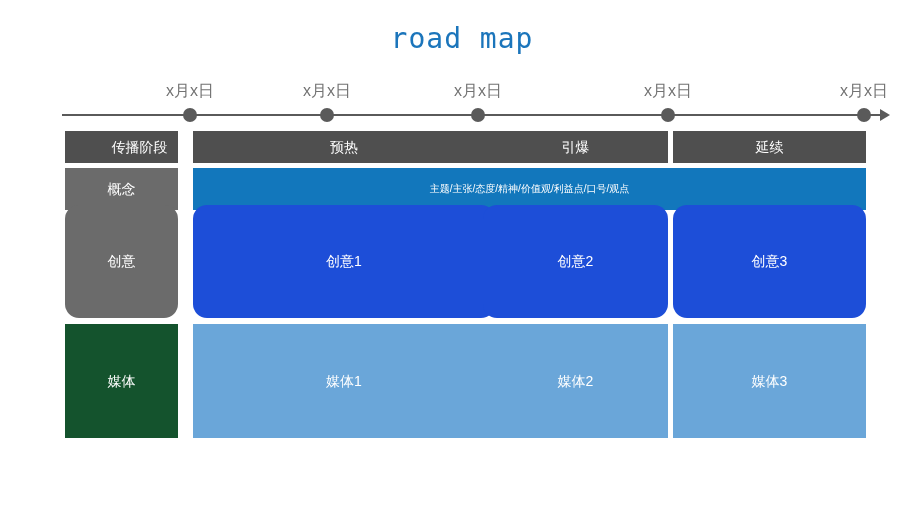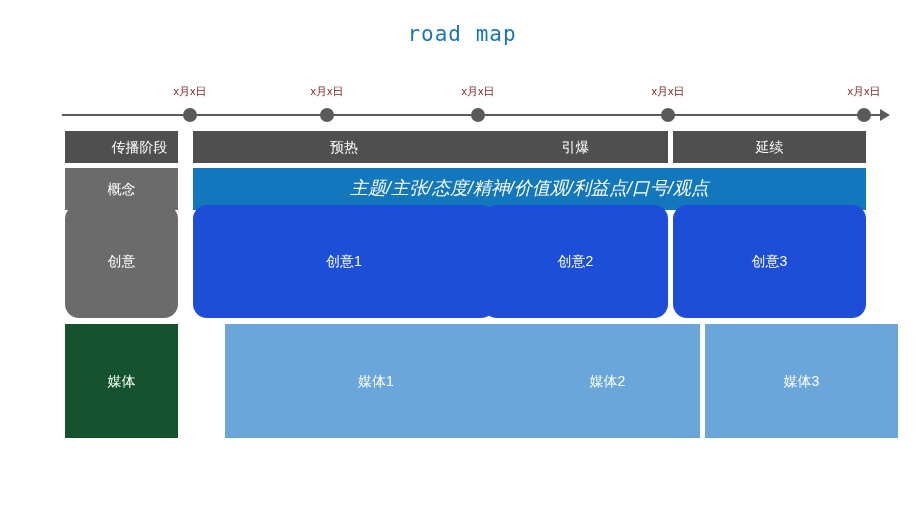--- a/index.html
+++ b/index.html
@@ -17,21 +17,21 @@
   }
 
   
   .title {
     position: absolute;
     left: 0;
     top: 22px;
     width: 924px;
     text-align: center;
     font-family: "DejaVu Sans Mono", "Liberation Mono", monospace;
-    font-size: 21px;
+    font-size: 28px;
     letter-spacing: 1px;
     color: #1b75bb;
     font-weight: 400;
     white-space: pre;
   }
 
   
   .timeline {
     position: absolute;
     left: 0;
@@ -58,22 +58,22 @@
     border-left: 10px solid #5a5a5a;
   }
   .tl-node {
     position: absolute;
     top: 0;
     width: 120px;
     margin-left: -60px;
     text-align: center;
   }
   .tl-label {
-    font-size: 11px;
-    color: #7f1d1d;
+    font-size: 16px;
+    color: #737373;
     line-height: 14px;
     white-space: nowrap;
   }
   .tl-dot {
     position: absolute;
     left: 50%;
     top: 24px;
     margin-left: -7px;
     width: 14px;
     height: 14px;
@@ -98,34 +98,34 @@
     text-align: center;
     box-sizing: border-box;
     white-space: nowrap;
   }
   .cell-label-dark  { background: #4f4f4f; padding-left: 36px; }
   .cell-label-mid   { background: #6b6b6b; }
   .cell-label-light { background: #14532d; }
   .cell-stage       { background: #4f4f4f; }
   .cell-concept     { background: #1277bc; }
   .cell-idea        { background: #1d4ed8; }
-  .cell-media       { background: #6aa6d9; margin-left: 32px; }
+  .cell-media       { background: #6aa6d9; }
 
   .r-stage   { top: 0px;   height: 32px; }
   .r-concept { top: 37px;  height: 42px; }
   .r-idea    { top: 74px;  height: 113px; border-radius: 14px; }
   .r-media   { top: 193px; height: 114px; }
 
   .c-label { left: 0px;   width: 113px; }
   .c1      { left: 128px; width: 302px; }
   .c2      { left: 418px; width: 185px; }
   .c3      { left: 608px; width: 193px; }
   .c-full  { left: 128px; width: 673px; }
 
-  .cell-concept { font-size: 18px; font-style: italic; }
+  .cell-concept { font-size: 10px; }
 </style>
 </head>
 <body>
 
 <div class="title">road map</div>
 
 <div class="timeline">
   <div class="timeline-axis"></div>
   <div class="timeline-arrow"></div>
 

